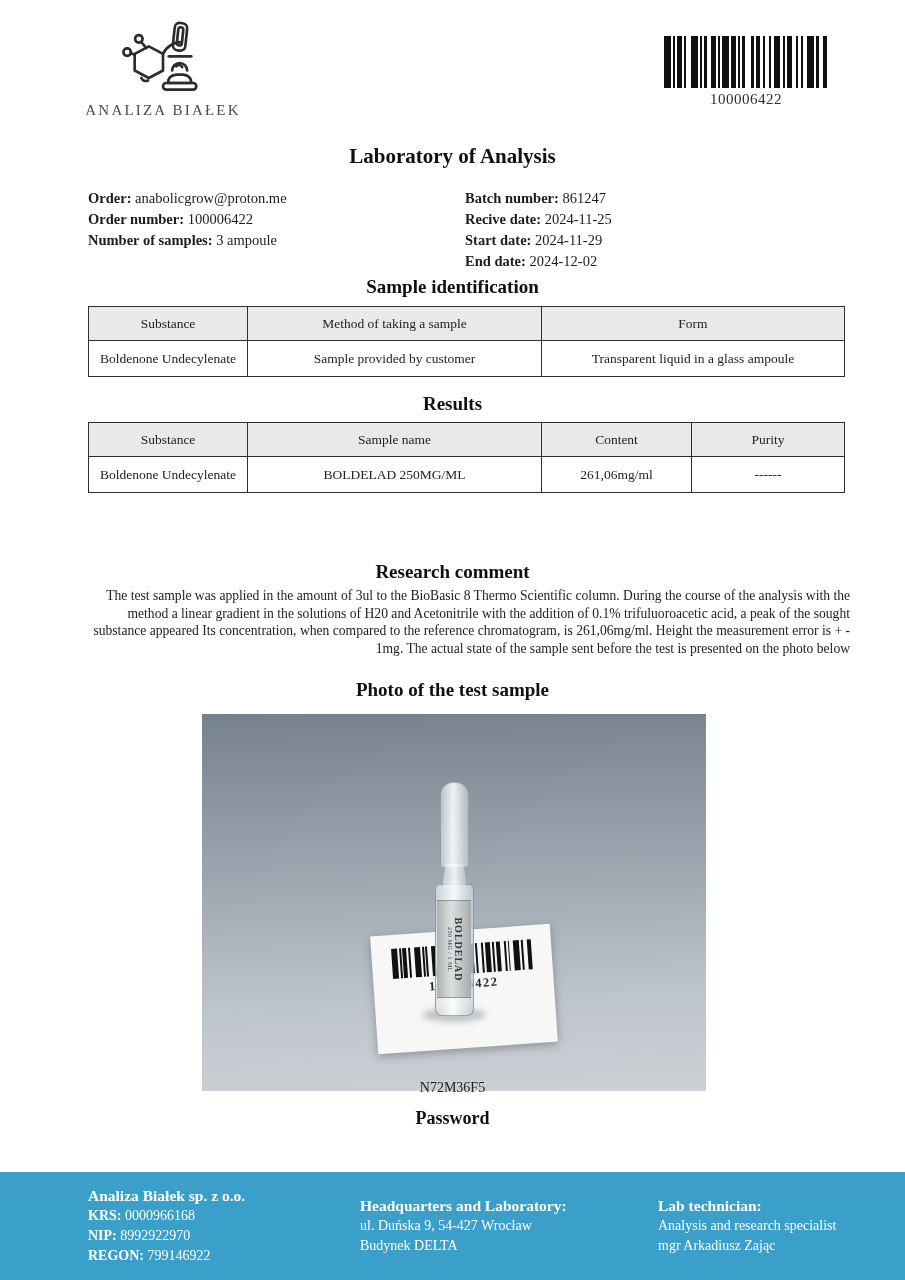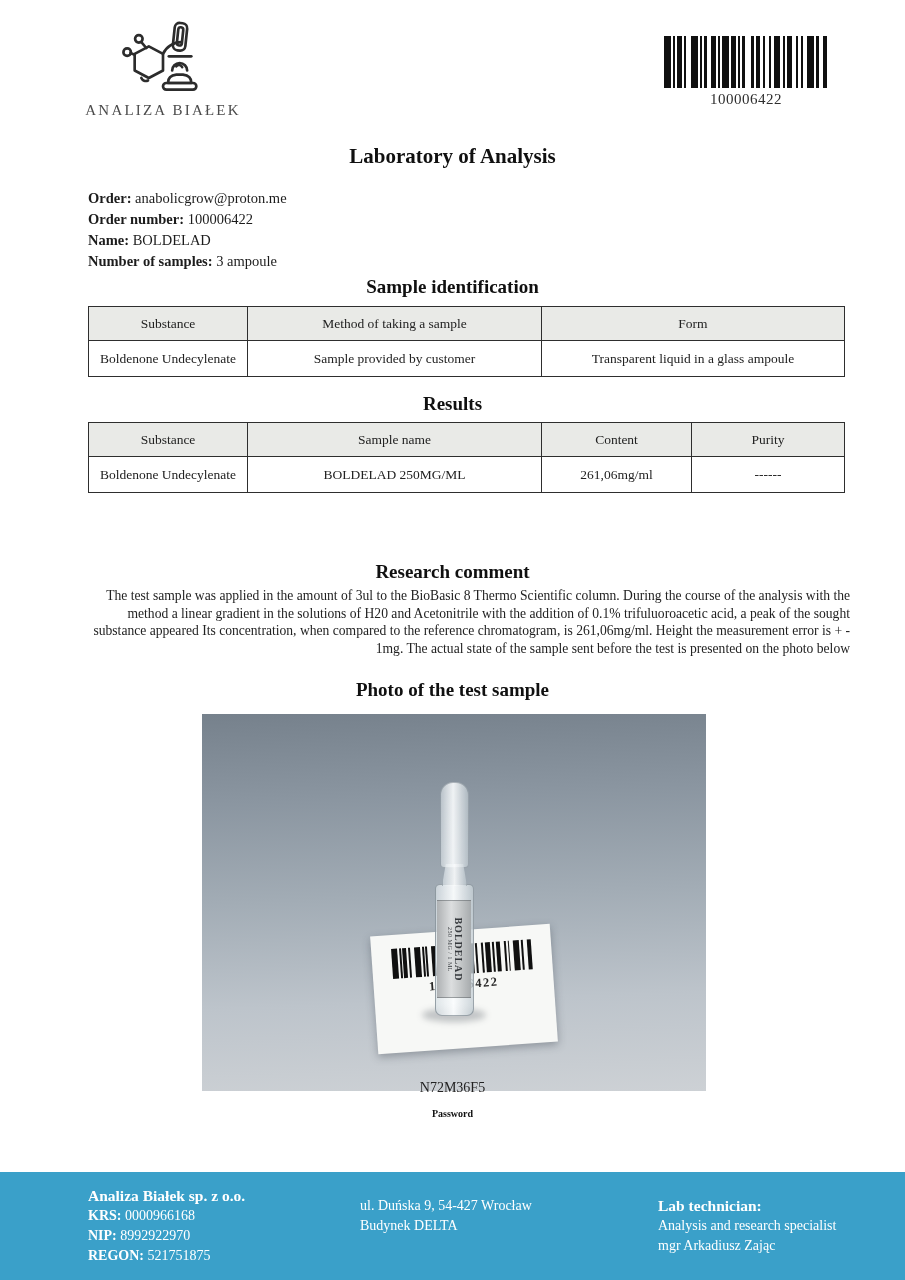--- a/index.html
+++ b/index.html
@@ -45,21 +45,21 @@
         background:linear-gradient(90deg,rgba(215,223,228,.75),rgba(250,252,253,.95) 48%,rgba(196,206,212,.8));
         border:1px solid rgba(110,122,130,.6);}
   .amp-label{position:absolute;left:235px;top:186px;width:34px;height:96px;
         background:linear-gradient(90deg,#aeb1b3,#dcdedf 42%,#c6c9ca 68%,#a7abad);
         border-top:1px solid rgba(90,95,100,.5);border-bottom:1px solid rgba(90,95,100,.5);
         display:flex;align-items:center;justify-content:center;}
   .amp-label-inner{transform:rotate(90deg);text-align:center;color:#35383c;white-space:nowrap;}
   .amp-label-big{font-size:10px;font-weight:bold;letter-spacing:1px;line-height:10px;}
   .amp-label-small{font-size:6px;letter-spacing:.5px;line-height:7px;}
   
-  .pw-label{width:905px;text-align:center;font-size:10px;font-weight:bold;color:#111;}
+  .pw-label{width:905px;text-align:center;font-size:18px;font-weight:bold;color:#111;}
   .pw-value{width:905px;text-align:center;font-size:14px;color:#222;}
   
   .footer{left:0;top:1172px;width:905px;height:108px;background:#3aa0c9;color:#ffffff;}
   .f-title{font-size:15.5px;font-weight:bold;line-height:20px;white-space:nowrap;}
   .f-line{font-size:14px;line-height:20px;white-space:nowrap;}
   .f-line b{font-weight:bold;}
 </style>
 </head>
 <body>
 
@@ -136,24 +136,29 @@
       <span style="width: 4.49315px; background: transparent;"></span>
       <span style="width: 4.49315px; background: rgb(16, 16, 16);"></span>
     </div>
   <div class="abs bc-num" style="left:664px;top:91px;width:164px;">100006422</div>
 
   <div class="abs h-main" style="left:0;top:144px;">Laboratory of Analysis</div>
 
   <div class="abs" style="left:88px;top:188px;">
     <div class="info-line"><b>Order:</b> <span>anabolicgrow@proton.me</span></div>
     <div class="info-line"><b>Order number:</b> <span>100006422</span></div>
-    <div class="info-line"><b>Name:</b> <span>BOLDELAD</span></div>
     <div class="info-line"><b>Number of samples:</b> <span>3 ampoule</span></div>
   </div>
 
+  <div class="abs" style="left:465px;top:188px;">
+    <div class="info-line"><b>Batch number:</b> <span>861247</span></div>
+    <div class="info-line"><b>Recive date:</b> <span>2024-11-25</span></div>
+    <div class="info-line"><b>Start date:</b> <span>2024-11-29</span></div>
+    <div class="info-line"><b>End date:</b> <span>2024-12-02</span></div>
+  </div>
 
   <div class="abs h-sec" style="left:0;top:276px;">Sample identification</div>
   <table class="lab abs" style="left:88px;top:306px;">
     <colgroup>
         <col style="width:159px">
         <col style="width:294px">
         <col style="width:303px">
       </colgroup>
     <tbody>
         <tr>
@@ -265,23 +270,24 @@
   </div>
 
   <div class="abs pw-label" style="left:0;top:1108px;">Password</div>
   <div class="abs pw-value" style="left:0;top:1080px;">N72M36F5</div>
 
   <div class="abs footer">
     <div class="abs" style="left:88px;top:14px;">
       <div class="f-title">Analiza Białek sp. z o.o.</div>
       <div class="f-line"><b>KRS:</b> <span>0000966168</span></div>
       <div class="f-line"><b>NIP:</b> <span>8992922970</span></div>
-      <div class="f-line"><b>REGON:</b> <span>521751875</span></div>
+      <div class="f-line"><b>REGON:</b> <span>799146922</span></div>
     </div>
     <div class="abs" style="left:360px;top:24px;">
+      <div class="f-title">Headquarters and Laboratory:</div>
       <div class="f-line">ul. Duńska 9, 54-427 Wrocław</div>
       <div class="f-line">Budynek DELTA</div>
     </div>
     <div class="abs" style="left:658px;top:24px;">
       <div class="f-title">Lab technician:</div>
       <div class="f-line">Analysis and research specialist</div>
       <div class="f-line">mgr Arkadiusz Zając</div>
     </div>
   </div>
 

